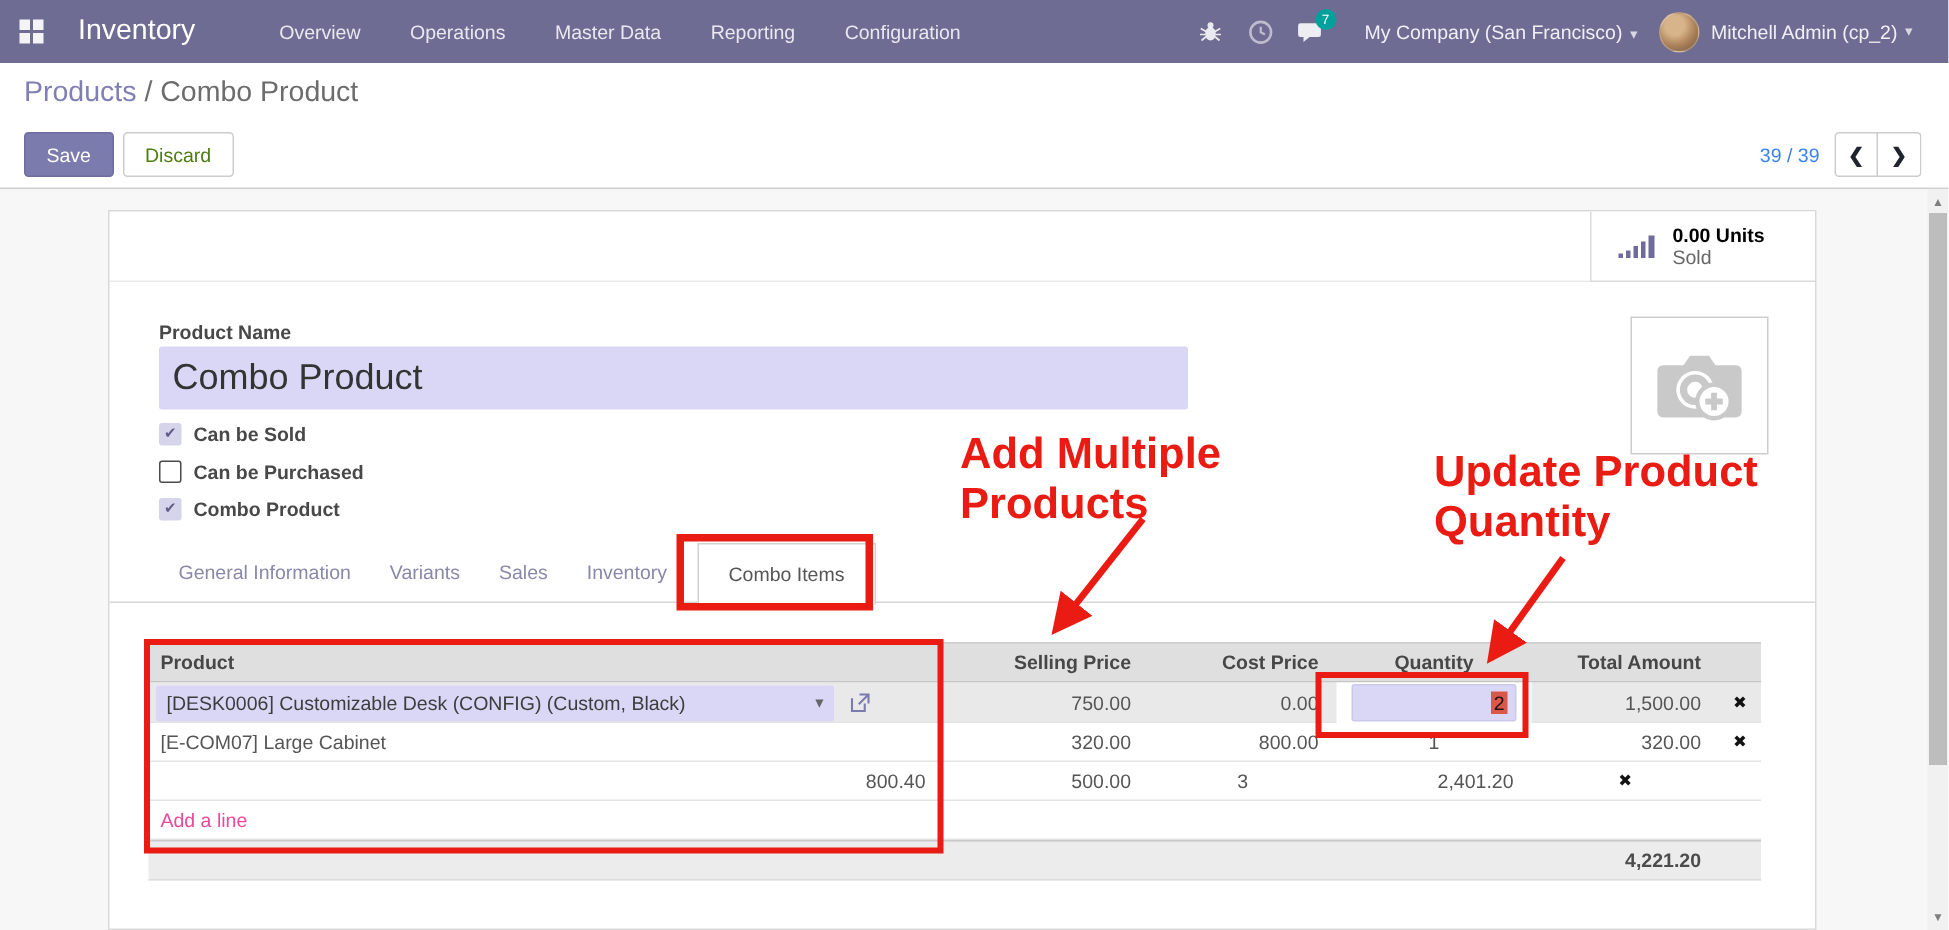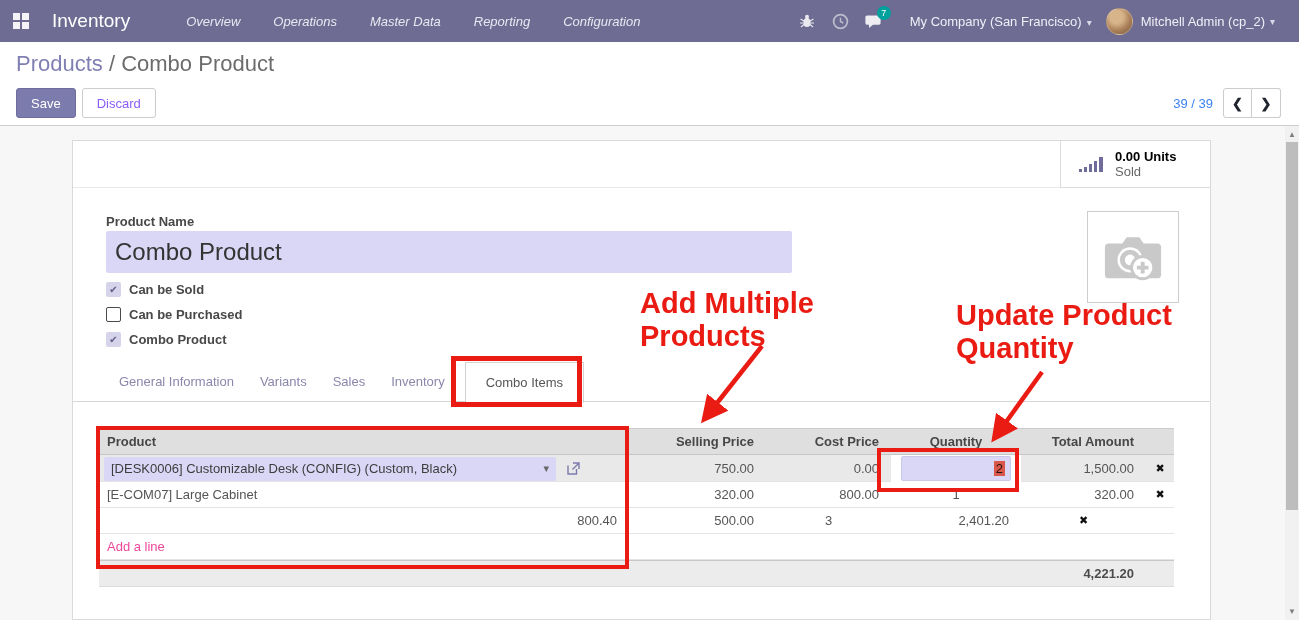--- a/index.html
+++ b/index.html
@@ -6,44 +6,44 @@
   html,body { width:1299px; height:620px; overflow:hidden; }
   body { font-family:"Liberation Sans", sans-serif; font-size:13px; background:#fff; position:relative; }
 
   
   .navbar { position:absolute; left:0; top:0; width:1299px; height:42px; background:#6e6c92;
             display:flex; align-items:center; color:#fff; }
   .apps-btn { width:42px; height:42px; display:flex; align-items:center; justify-content:center; cursor:pointer; }
   .apps-grid { display:grid; grid-template-columns:7px 7px; grid-gap:2px; }
   .apps-grid span { width:7px; height:7px; background:rgba(255,255,255,.92); }
   .app-name { font-size:19px; color:#fff; margin:0 0 0 10px; font-weight:400; }
-  .nav-menus { display:flex; margin-left:56px; gap:33px;font-style:italic; }
+  .nav-menus { display:flex; margin-left:56px; gap:33px; }
   .nav-menu { color:#e9e8f2; font-size:13px; cursor:pointer; }
   .nav-right { margin-left:auto; display:flex; align-items:center; gap:0; }
   .sys-icon { width:34px; display:flex; justify-content:center; position:relative; cursor:pointer; }
   .badge { position:absolute; top:-7px; right:1px; background:#00a09d; color:#fff; font-size:9px;
            min-width:14px; height:14px; border-radius:8px; display:flex; align-items:center; justify-content:center; padding:0 2px; }
   .company { color:#f0eff7; margin:0 14px 0 18px; cursor:pointer; }
   .caret { font-size:10px; color:#d8d7e6; margin-left:5px; }
   .avatar { width:27px; height:27px; border-radius:50%; margin-right:8px;
             background:radial-gradient(circle at 38% 32%, #d8b48a 0 28%, #a97f58 60%, #6f5740 100%);
             border:1px solid rgba(255,255,255,.25); }
   .username { color:#f0eff7; margin-right:24px; cursor:pointer; display:flex; align-items:center; }
 
   
   .control-panel { position:absolute; left:0; top:42px; width:1299px; height:84px; background:#fff;
                    border-bottom:1px solid #cfcfcf; }
-  .breadcrumb { position:absolute; left:16px; top:9px; font-size:22px; }
+  .breadcrumb { position:absolute; left:16px; top:9px; font-size:19px; }
   .bc-parent { color:#807fb4; cursor:pointer; }
   .bc-sep, .bc-current { color:#6c6c6c; }
   .btn-row { position:absolute; left:16px; top:46px; display:flex; gap:6px; }
   .btn { height:30px; padding:0 14px; font-size:13px; border-radius:3px; cursor:pointer;
          display:flex; align-items:center; }
   .btn-save { background:#7c7bad; border:1px solid #6e6d9e; color:#fff; }
-  .btn-discard { background:#fff; border:1px solid #ccc; color:#8b5cf6; }
+  .btn-discard { background:#fff; border:1px solid #ccc; color:#4d7c0f; }
   .pager { position:absolute; right:18px; top:46px; display:flex; align-items:center; }
   .pager-text { color:#3b82f6; margin-right:10px; }
   .pager-btns { display:flex; }
   .pager-btn { width:29px; height:30px; background:#fff; border:1px solid #ccc; color:#20242e;
                display:flex; align-items:center; justify-content:center; font-size:13px; font-weight:bold; cursor:pointer; }
   .pager-btn.prev { border-radius:3px 0 0 3px; }
   .pager-btn.next { border-radius:0 3px 3px 0; border-left:none; }
 
   
   .content { position:absolute; left:0; top:126px; width:1299px; height:494px; background:#f7f7f7; }

